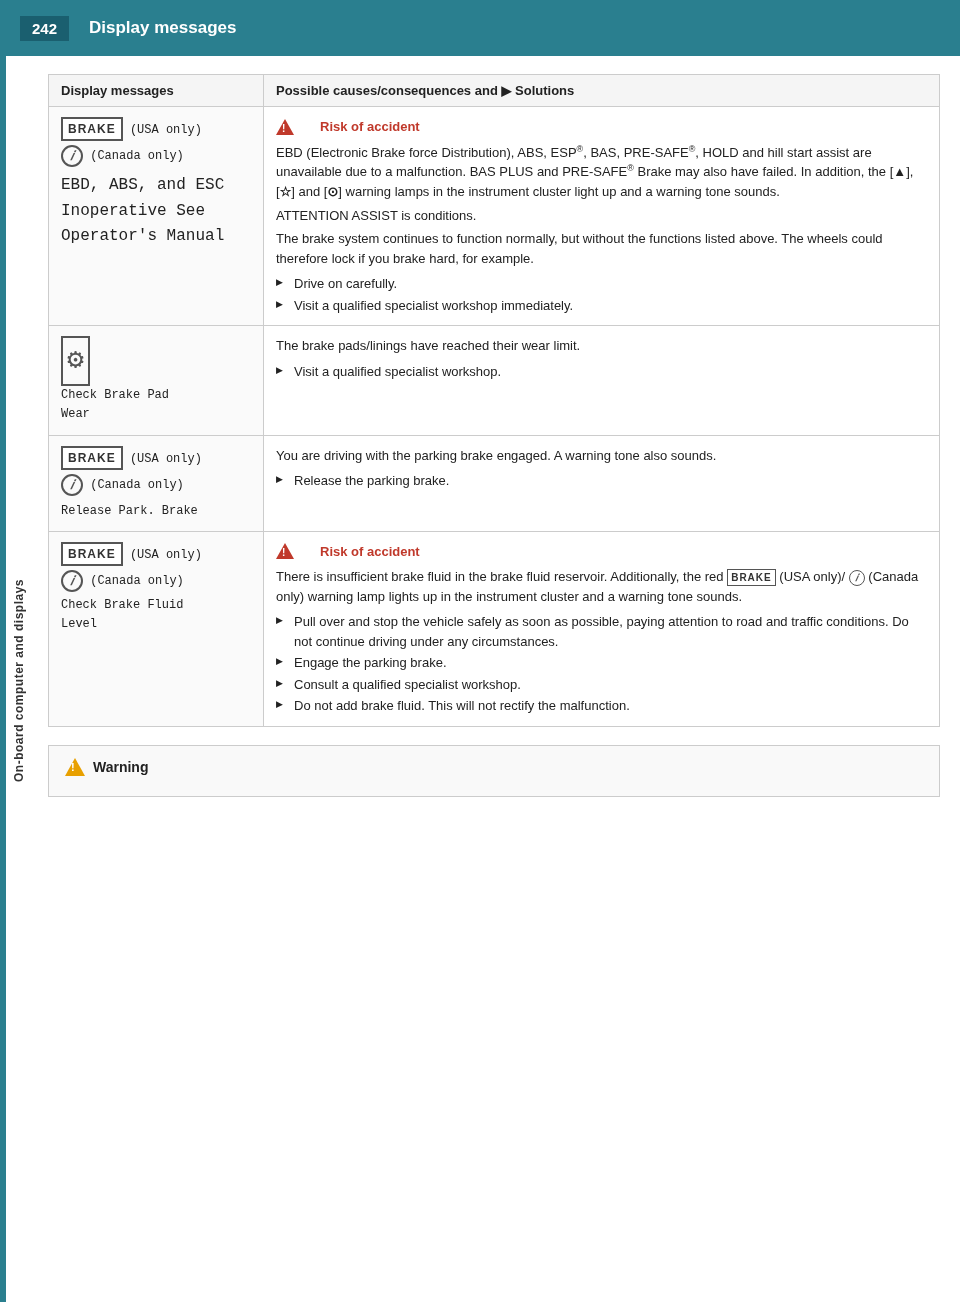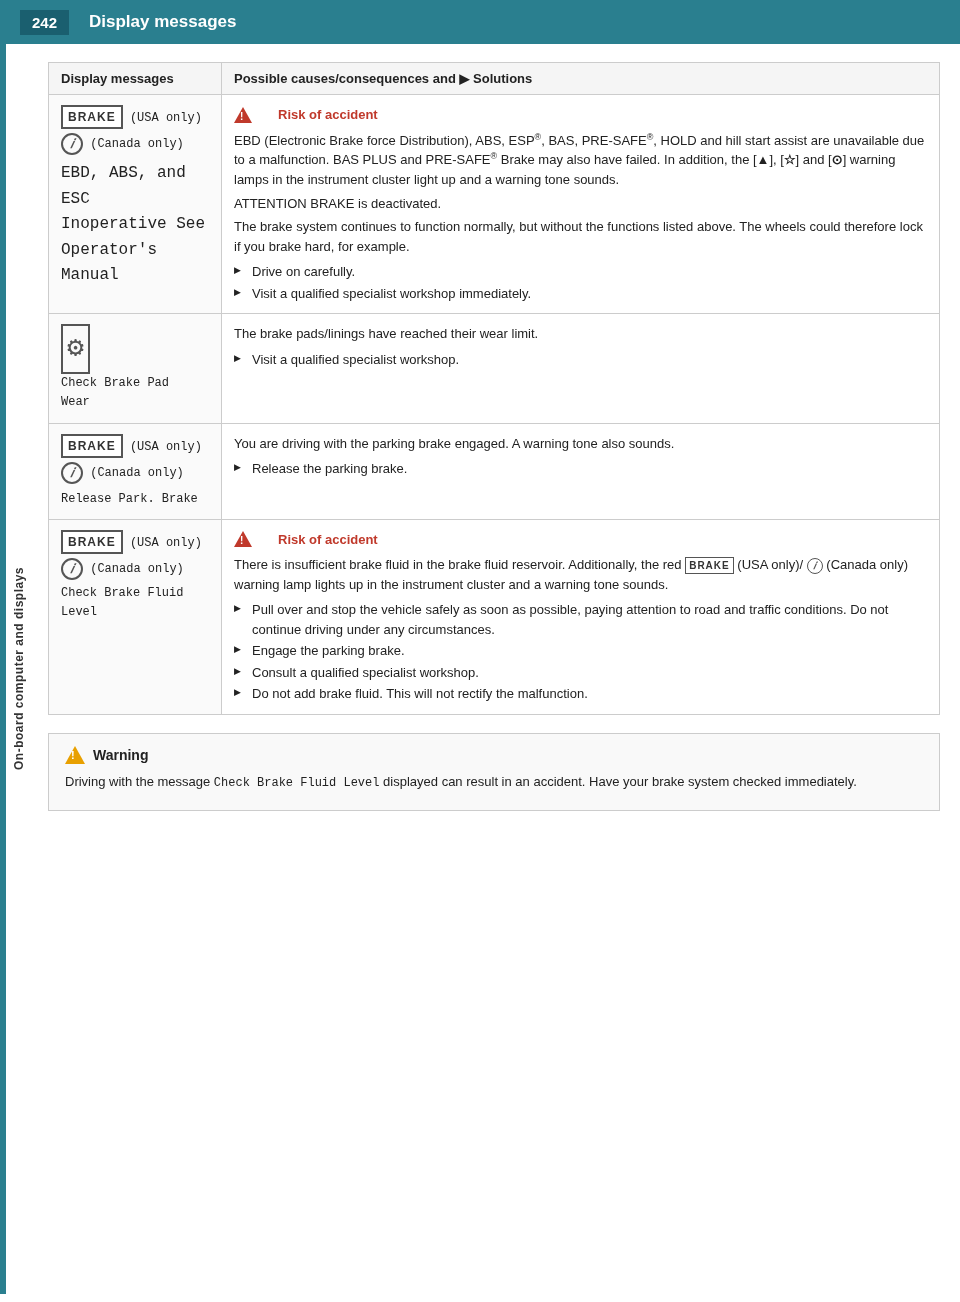--- a/index.html
+++ b/index.html
@@ -12,21 +12,21 @@
       min-height: 1302px;
     }
 
     
     .header-bar {
       background: #2a7f8f;
       color: #fff;
       padding: 8px 20px;
       display: flex;
       align-items: center;
-      height: 44px;
+      height: 56px;
     }
     .page-number {
       background: #1a5f6f;
       color: #fff;
       font-weight: bold;
       font-size: 15px;
       padding: 4px 12px;
       margin-right: 20px;
     }
     .header-title {
@@ -89,21 +89,21 @@
       font-size: 13px;
     }
     .msg-table td {
       border: 1px solid #ccc;
       padding: 10px 12px;
       vertical-align: top;
       font-size: 13px;
       line-height: 1.5;
     }
     .msg-table td:first-child {
-      width: 173px;
+      width: 215px;
       font-family: 'Courier New', monospace;
       font-size: 12px;
       background: #fafafa;
     }
 
     
     .brake-badge {
       display: inline-block;
       background: #fff;
       border: 2px solid #555;
@@ -291,21 +291,21 @@
             </div>
           </td>
           <td>
             <div class="risk-label">
               <span class="risk-triangle"></span>
               <span>Risk of accident</span>
             </div>
             <p>
               EBD (Electronic Brake force Distribution), ABS, ESP<sup>®</sup>, BAS, PRE-SAFE<sup>®</sup>, HOLD and hill start assist are unavailable due to a malfunction. BAS PLUS and PRE-SAFE<sup>®</sup> Brake may also have failed. In addition, the [<strong>▲</strong>], [<strong>☆</strong>] and [<strong>⊙</strong>] warning lamps in the instrument cluster light up and a warning tone sounds.
             </p>
-            <p style="margin-top:4px;">ATTENTION BRAKE is deactivated.</p>
+            <p style="margin-top:4px;">ATTENTION ASSIST is conditions.</p>
             <p style="margin-top:4px;">The brake system continues to function normally, but without the functions listed above. The wheels could therefore lock if you brake hard, for example.</p>
             <ul class="bullet-arrow" style="margin-top:6px;">
               <li>Drive on carefully.</li>
               <li>Visit a qualified specialist workshop immediately.</li>
             </ul>
           </td>
         </tr>
 
         <tr>
           <td>
@@ -380,19 +380,16 @@
       </tbody>
     </table>
 
     <div class="warning-box">
       <div class="warning-box-title">
         <span style="display:inline-block;width:0;height:0;border-left:10px solid transparent;border-right:10px solid transparent;border-bottom:18px solid #e8a000;position:relative;margin-right:8px;flex-shrink:0;">
           <span style="position:absolute;top:3px;left:-4px;font-size:11px;font-weight:bold;color:#fff;">!</span>
         </span>
         <span>Warning</span>
       </div>
-      <p>
-        Driving with the message <span class="mono">Check Brake Fluid Level</span> displayed can result in an accident. Have your brake system checked immediately.
-      </p>
     </div>
 
   </div>
 </div>
 
 </body></html>

